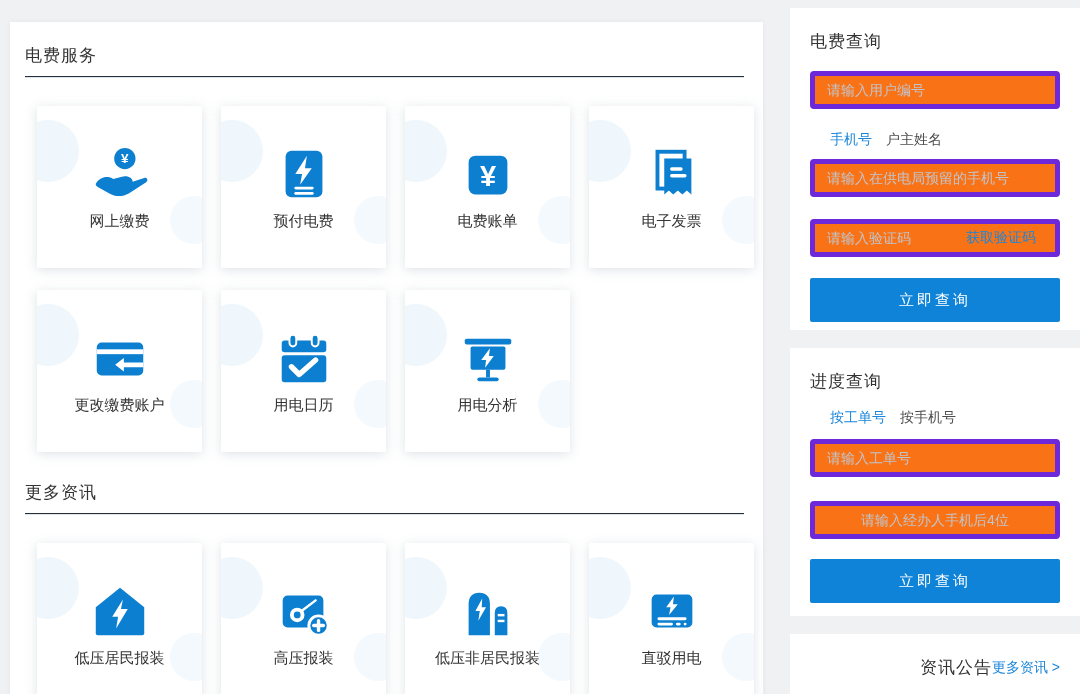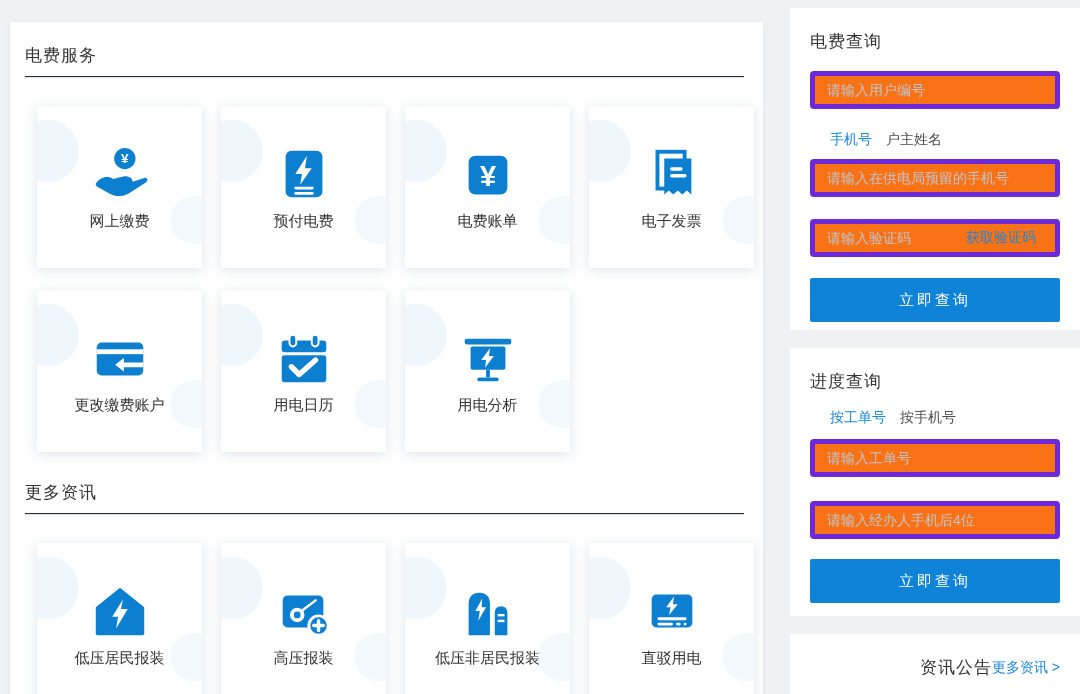--- a/index.html
+++ b/index.html
@@ -75,21 +75,21 @@
     color:#1b86d9; font-size:14px; cursor:pointer; white-space:nowrap;
   }
   .submit-btn {
     width:100%; height:44px; border:none; border-radius:2px;
     background:#0e83d8; color:#fff; font-size:15px; letter-spacing:3px;
     font-family:inherit; cursor:pointer;
   }
 
   .mt18{margin-top:18px;} .mt22{margin-top:22px;} .mt10{margin-top:10px;}
   .mt21{margin-top:21px;} .mt16{margin-top:16px;} .mt12{margin-top:12px;}
-  .mt24{margin-top:24px;} .mt20{margin-top:20px;} .mt29{margin-top:29px;}
+  .mt24{margin-top:24px;text-align:center;} .mt20{margin-top:20px;} .mt29{margin-top:29px;}
 
   .news-header { display:flex; align-items:center; justify-content:flex-end; }
   .more-link { color:#1b86d9; font-size:14px; cursor:pointer; }
 </style>
 </head>
 <body>
 
 <div class="left-panel">
 
   <div class="section-title">电费服务</div>

